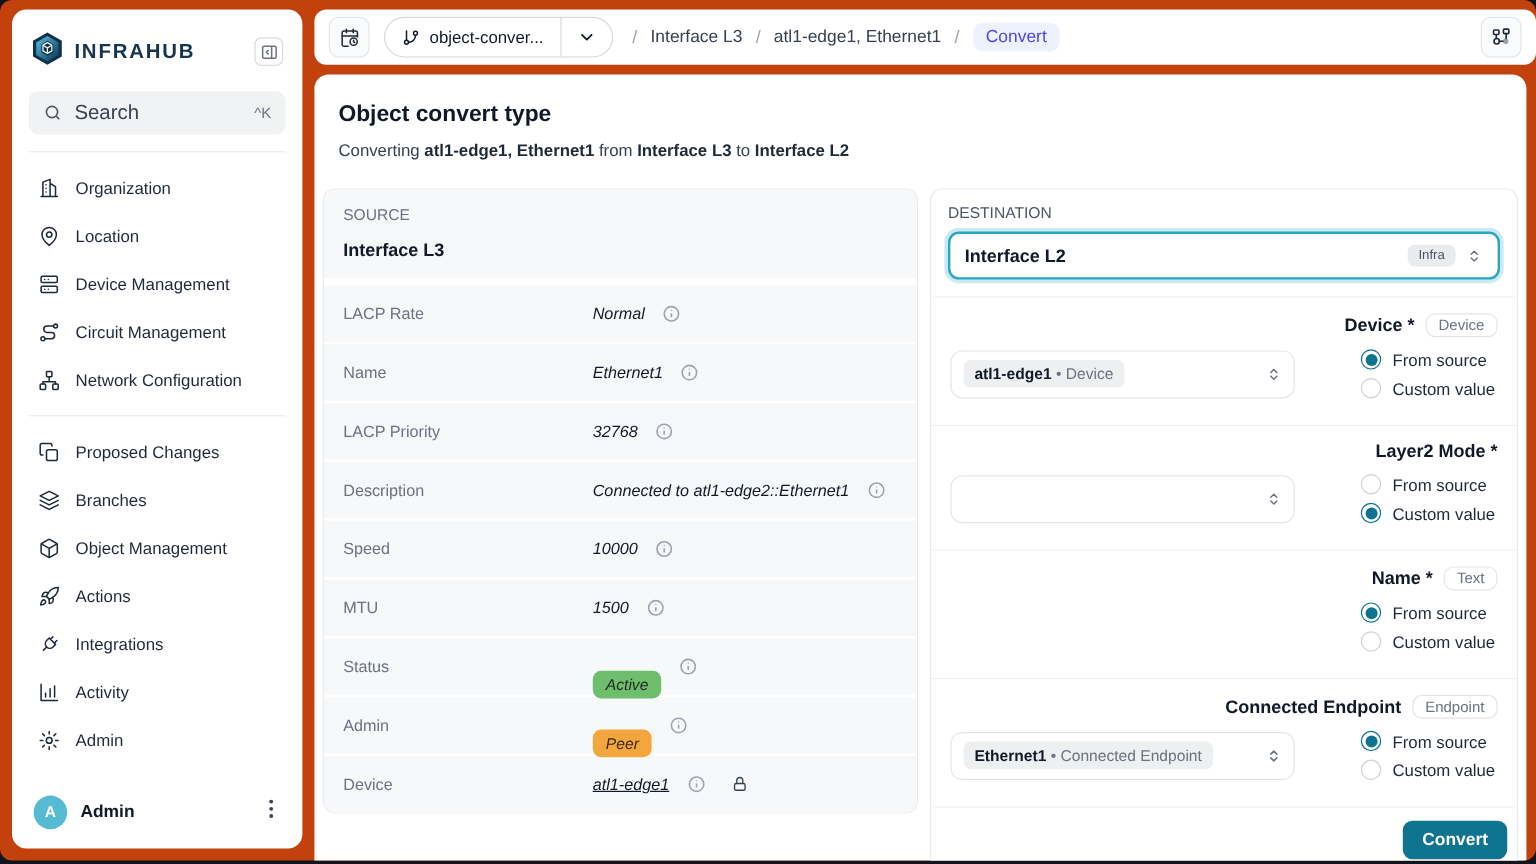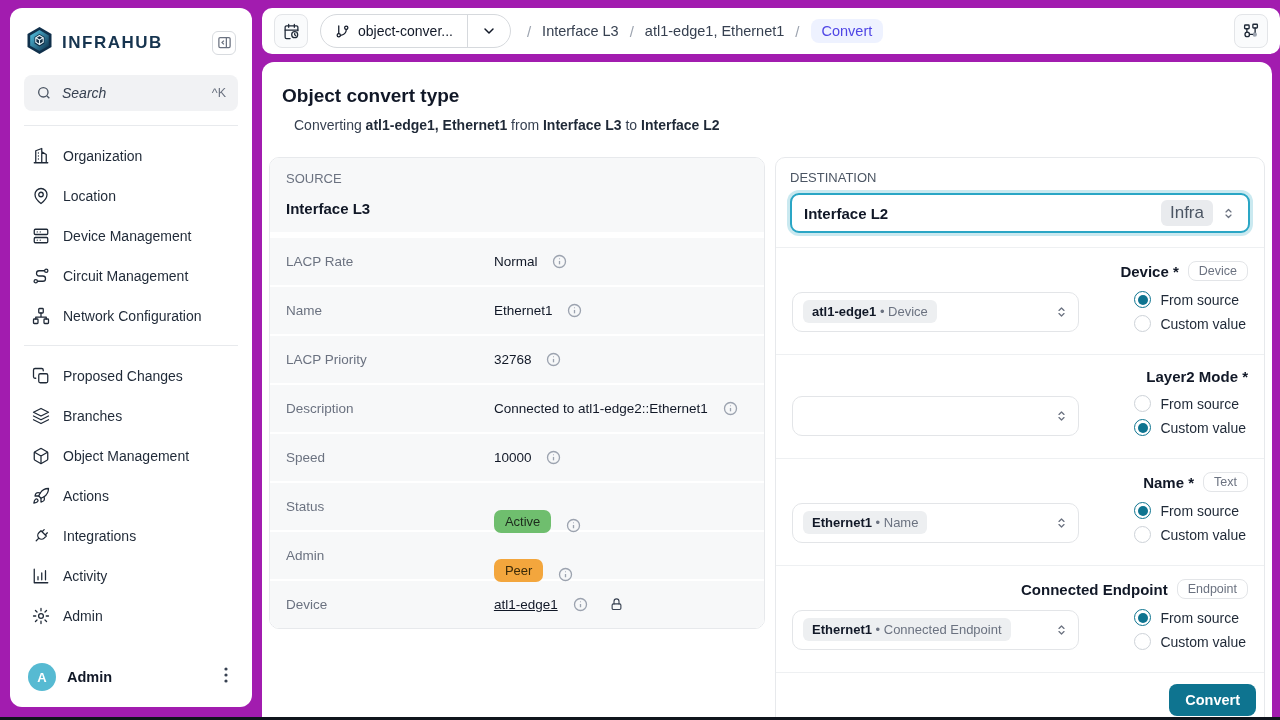--- a/index.html
+++ b/index.html
@@ -1,29 +1,29 @@
 <!DOCTYPE html>
 <html style="--accent: #0e7490; --focus: #2aa6c5; --badge-active: #6fbe6e; --badge-peer: #f3a63d; --chipfg: #4f46e5; --chipbg: #eef2ff; --avatar: #56bad2; --brand: #16344f;"><head>
 <meta charset="utf-8">
 <style>
   * { margin:0; padding:0; box-sizing:border-box; }
   html,body { width:1280px; height:720px; overflow:hidden; }
   body { background:#10151d; font-family:"Liberation Sans", sans-serif; color:#111827; }
-  .app { position:absolute; inset:0 0 3px 0; background:#a21caf; border-radius:0; overflow:hidden; }
+  .app { position:absolute; inset:0 0 3px 0; background:#c2410c; border-radius:10px; overflow:hidden; }
 
   
   .sidebar { position:absolute; left:10px; top:8px; width:242px; bottom:10px;
              background:#fff; border-radius:12px; padding:10px 12px 14px; display:flex; flex-direction:column; }
   .logo-row { display:flex; align-items:center; padding:8px 4px 16px; }
   .wordmark { font-size:17px; font-weight:800; letter-spacing:1.5px; color:var(--brand); margin-left:9px; }
   .collapse-btn { margin-left:auto; width:24px; height:24px; border:1px solid #d8dbdf; border-radius:6px;
                   display:flex; align-items:center; justify-content:center; background:#fff; cursor:pointer; }
   .searchbox { background:#f1f2f4; border-radius:8px; height:36px; display:flex; align-items:center;
                padding:0 12px; gap:10px; margin:0 2px 14px; cursor:text; }
-  .searchbox .ph { color:#374151; font-size:14px;font-style:italic; }
+  .searchbox .ph { color:#374151; font-size:17px; }
   .searchbox .kbd { margin-left:auto; color:#6b7280; font-size:12.5px; }
   .sb-divider { height:1px; background:#e8eaed; margin:0 2px 10px; }
   .nav-group { display:flex; flex-direction:column;justify-content:flex-end; }
   .nav-item { height:40px; display:flex; align-items:center; gap:13px; padding:0 10px; border-radius:8px;
               font-size:14px; color:#1f2937; cursor:pointer; }
   .nav-item svg { flex:0 0 auto; }
   .group-divider { height:1px; background:#e8eaed; margin:9px 2px 10px; }
   .sb-spacer { flex:1; }
   .user-row { display:flex; align-items:center; gap:11px; padding:4px 6px 2px; }
   .avatar { width:28px; height:28px; border-radius:50%; background:var(--avatar); color:#fff;
@@ -47,48 +47,48 @@
   .crumb { font-size:14.5px; color:#374151; cursor:pointer; }
   .crumb-chip { font-size:14.5px; color:var(--chipfg); background:var(--chipbg); padding:4px 11px;
                 border-radius:8px; cursor:pointer; }
   .tb-spacer { flex:1; }
 
   
   .main-card { position:absolute; left:262px; right:8px; top:62px; height:940px; background:#fff;
                border-radius:12px; overflow:hidden; }
   .page-head { padding:23px 20px 0; }
   .page-title { font-size:19px; font-weight:700; color:#111827; }
-  .page-sub { margin-top:10px; font-size:14px; color:#374151;margin-left:12px; }
+  .page-sub { margin-top:10px; font-size:14px; color:#374151; }
   .page-sub b { color:#1f2937; }
   .panels { display:flex; align-items:flex-start; gap:10px; padding:24px 7px 0; }
 
   
   .src-panel { flex:0 0 496px; border:1px solid #e7e9ec; border-radius:10px; overflow:hidden; background:#fff; }
   .src-head { background:#f7f8f9; padding:13px 16px 15px; }
   .panel-label { font-size:13px; color:#6b7280; }
   .src-type { margin-top:14px; font-size:15px; font-weight:700; color:#111827; }
   .src-rows { background:#fff; padding-top:6px; }
   .s-row { background:#f7f8f9; height:47px; display:flex; align-items:center; padding:0 16px; }
   .s-row + .s-row { margin-top:2px; }
   .s-label { width:45%; font-size:13.5px; color:#6b7280; }
-  .s-val { display:flex; align-items:flex-end; gap:15px; font-size:13.5px; color:#111827; }
+  .s-val { display:flex; align-items:center; gap:15px; font-size:13.5px; color:#111827;font-style:italic; }
   .s-link { text-decoration:underline; cursor:pointer; }
   .badge { padding:4px 11px; border-radius:7px; font-size:13px; color:#1d2a1d;margin-top:30px; }
   .badge-active { background:var(--badge-active); }
   .badge-peer { background:var(--badge-peer); color:#3b2a08; }
 
   
   .dst-panel { flex:1; border:1px solid #e7e9ec; border-radius:10px; background:#fff; }
   .dst-head { padding:12px 14px 14px; }
   .dst-head .panel-label { color:#4b5563; }
   .type-select { margin-top:8px; height:40px; border:2px solid var(--focus); border-radius:9px;
                  box-shadow:0 0 0 3px rgba(42,166,197,.25); display:flex; align-items:center;
                  padding:0 12px; cursor:pointer; background:#fff; }
   .type-select .val { font-size:15px; font-weight:600; color:#111827; }
-  .infra-badge { margin-left:auto; background:#e9ebee; color:#4b5563; font-size:17px;
+  .infra-badge { margin-left:auto; background:#e9ebee; color:#4b5563; font-size:11px;
                  padding:3px 9px; border-radius:6px; }
   .hr { height:1px; background:#eef0f2; }
   .field { padding:13px 16px 22px; }
   .f-labelrow { display:flex; align-items:center; gap:9px;justify-content:flex-end; }
   .f-label { font-size:15px; font-weight:700; color:#111827; }
   .req { color:#111827; font-weight:700; display:none; }
   .type-badge { border:1px solid #e3e5e8; border-radius:8px; padding:2px 10px; font-size:12.5px; color:#6b7280; }
   .f-control { margin-top:10px; display:flex; align-items:center; }
   .select { width:63%; height:40px; border:1px solid #e3e5e8; border-radius:10px; display:flex;
             align-items:center; padding:0 30px 0 10px; position:relative; cursor:pointer; background:#fff; }
@@ -375,20 +375,31 @@
             <span class="s-val">
                 <span>10000</span>
               <svg class="info" width="15" height="15" viewBox="0 0 16 16" fill="none" stroke="#9ca3af" stroke-width="1.4">
                   <circle cx="8" cy="8" r="6.4"></circle>
                   <path d="M8 7.4V11"></path>
                   <circle cx="8" cy="5" r=".6" fill="#9ca3af" stroke="none"></circle>
                 </svg>
               </span>
           </div>
           <div class="s-row">
+            <span class="s-label">MTU</span>
+            <span class="s-val">
+                <span>1500</span>
+              <svg class="info" width="15" height="15" viewBox="0 0 16 16" fill="none" stroke="#9ca3af" stroke-width="1.4">
+                  <circle cx="8" cy="8" r="6.4"></circle>
+                  <path d="M8 7.4V11"></path>
+                  <circle cx="8" cy="5" r=".6" fill="#9ca3af" stroke="none"></circle>
+                </svg>
+              </span>
+          </div>
+          <div class="s-row">
             <span class="s-label">Status</span>
             <span class="s-val">
                 <span class="badge badge-active">Active</span>
               <svg class="info" width="15" height="15" viewBox="0 0 16 16" fill="none" stroke="#9ca3af" stroke-width="1.4">
                   <circle cx="8" cy="8" r="6.4"></circle>
                   <path d="M8 7.4V11"></path>
                   <circle cx="8" cy="5" r=".6" fill="#9ca3af" stroke="none"></circle>
                 </svg>
               </span>
           </div>
@@ -485,26 +496,20 @@
           </div>
         </div>
         <div class="hr"></div>
 
         <div class="field">
           <div class="f-labelrow">
             <span class="f-label"><span>Name</span> <span class="req" style="display: inline;">*</span></span>
             <span class="type-badge">Text</span>
           </div>
           <div class="f-control">
-            <div class="select">
-              <span class="sel-pill"><b>Ethernet1</b> • <span>Name</span></span>
-              <svg class="stepper" width="15" height="15" viewBox="0 0 24 24" fill="none" stroke="#6b7280" stroke-width="2" stroke-linecap="round" stroke-linejoin="round">
-                  <path d="m8 9.5 4-4 4 4M8 14.5l4 4 4-4"></path>
-                </svg>
-            </div>
             <div class="radios">
               <label class="radio-row">
                   <span class="radio-dot checked"></span>
                   <span class="radio-label">From source</span>
                 </label>
               <label class="radio-row">
                   <span class="radio-dot"></span>
                   <span class="radio-label">Custom value</span>
                 </label>
             </div>

